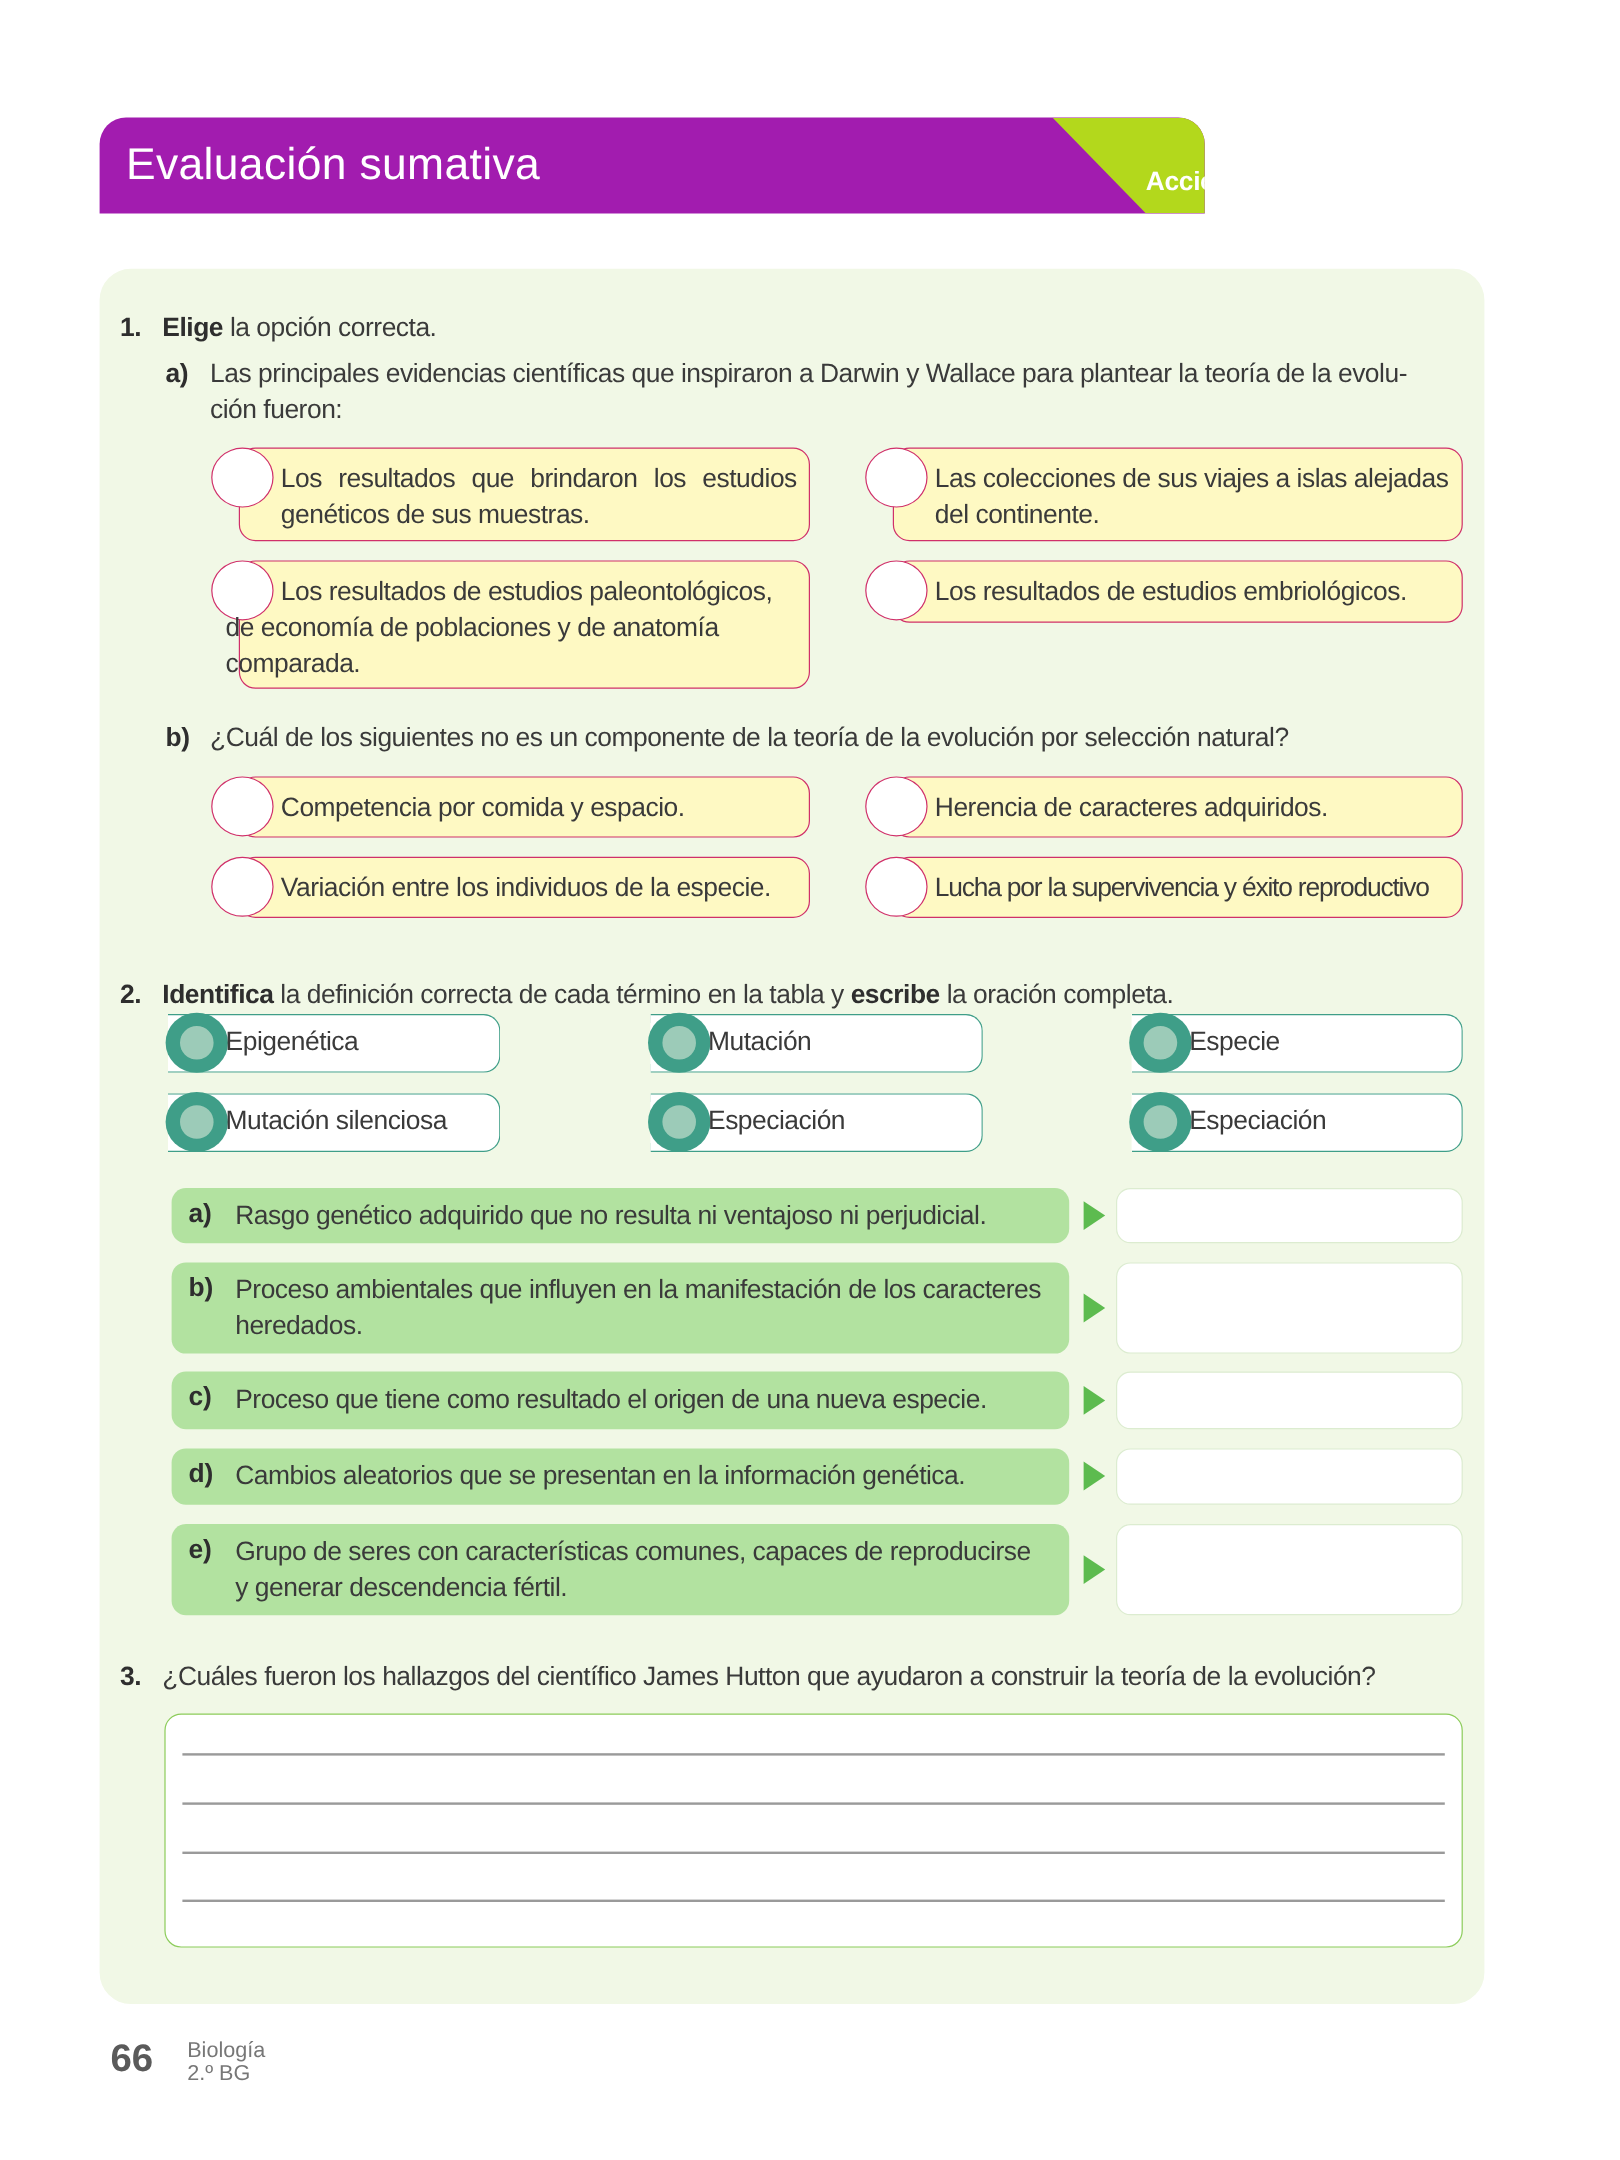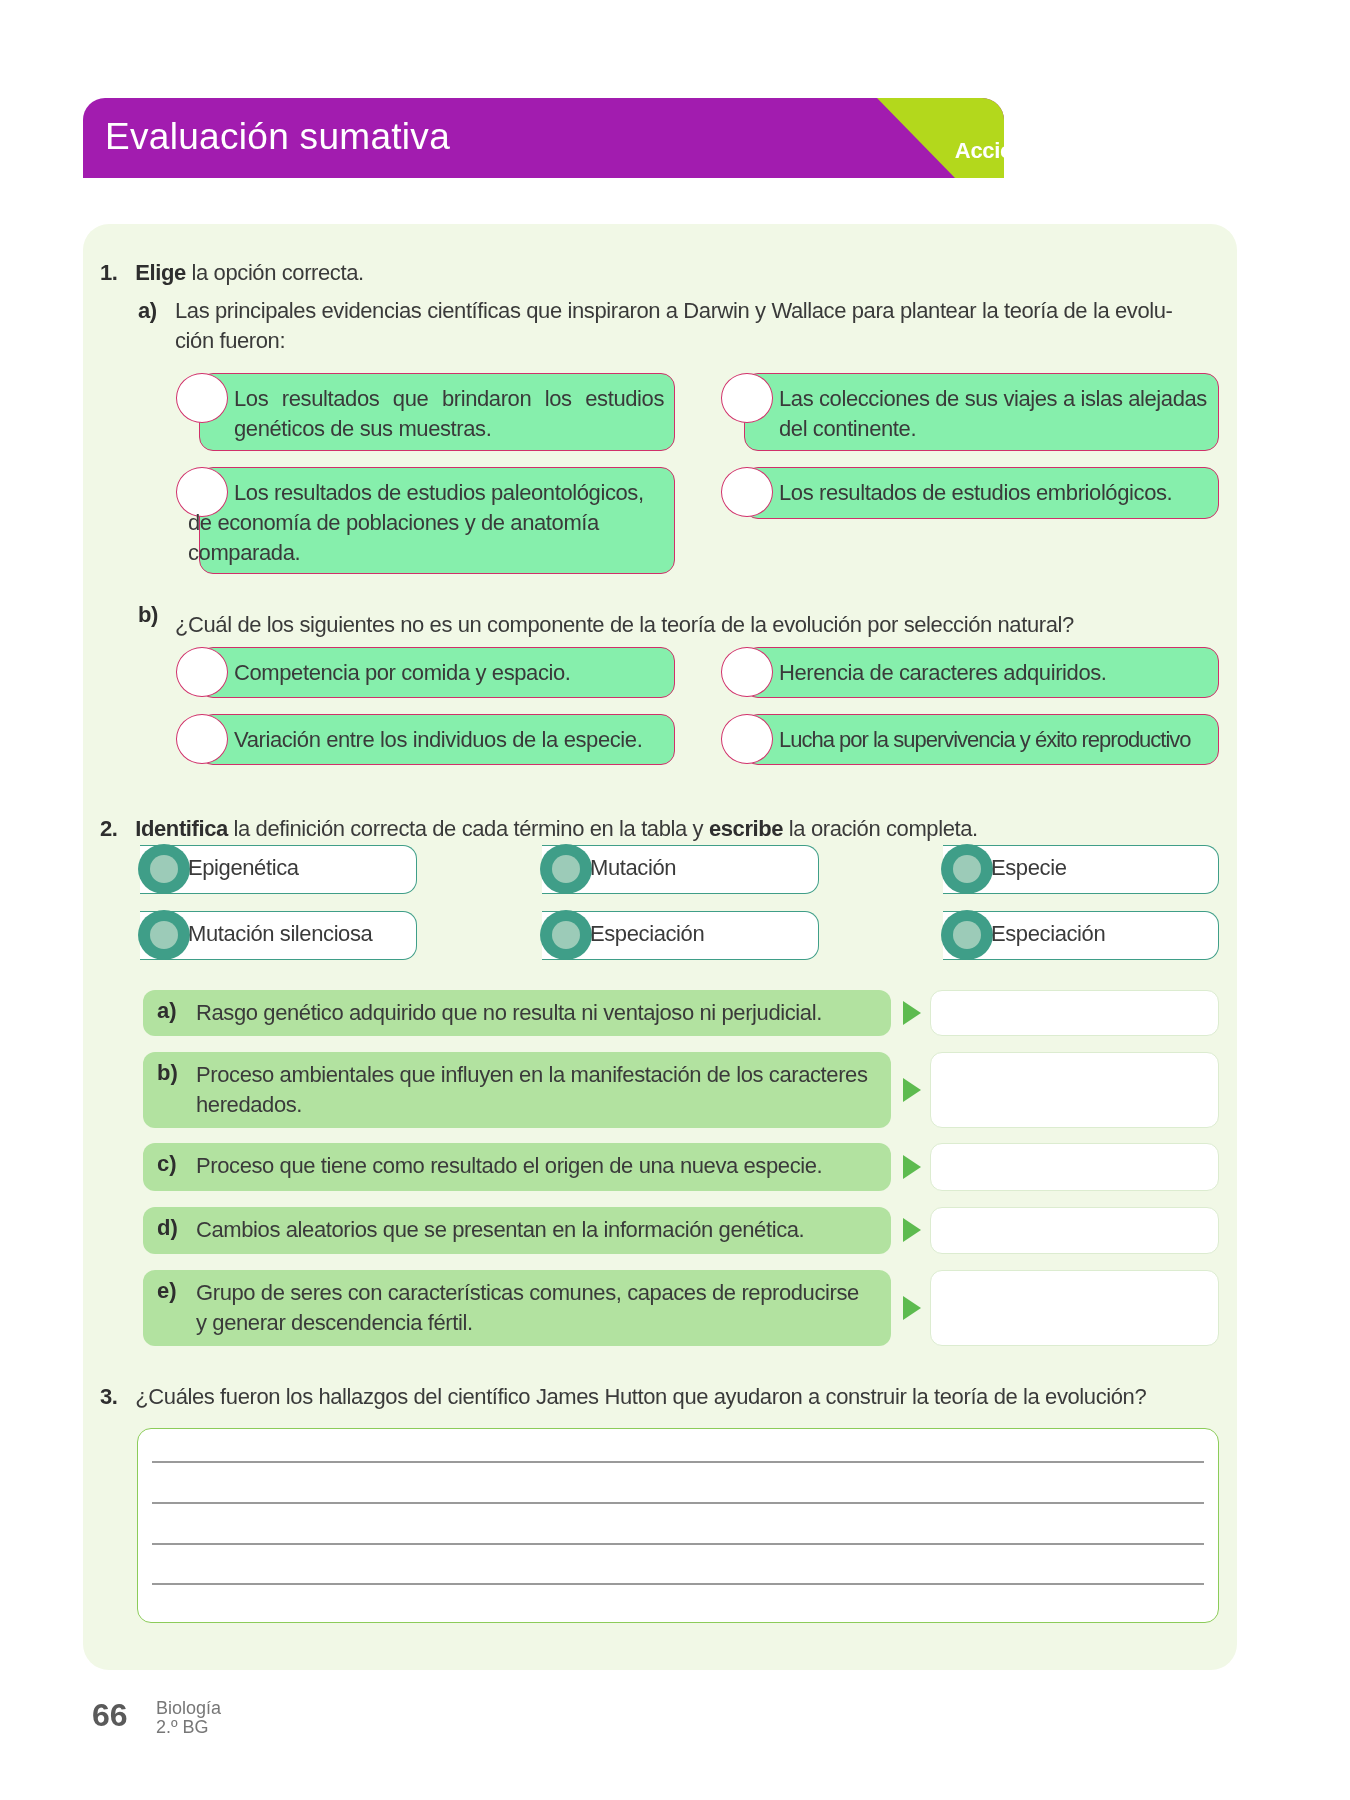--- a/index.html
+++ b/index.html
@@ -15,21 +15,21 @@
   .header-title{position:absolute;left:22px;top:18px;font-size:37px;color:#fff;letter-spacing:0.3px;}
   .dua{position:absolute;left:870px;top:12px;width:200px;text-align:center;color:#fff;font-weight:bold;}
   .dua .t1{font-size:26px;line-height:28px;}
   .dua .t2{font-size:22px;line-height:26px;letter-spacing:-0.3px;}
   
   .panel{left:83px;top:224px;width:1154px;height:1446px;background:#f1f8e6;border-radius:26px;}
   .txt{font-size:22px;letter-spacing:-0.4px;line-height:30px;color:#3a3a3a;}
   .num{font-weight:bold;color:#2e2e2e;}
   b{color:#2e2e2e;}
   
-  .opt{position:absolute;background:#86efac;border:1.6px solid #d0306a;border-radius:14px;box-sizing:border-box;}
+  .opt{position:absolute;background:#fef9c3;border:1.6px solid #d0306a;border-radius:14px;box-sizing:border-box;}
   .opt .circle{position:absolute;left:-24px;top:-1px;width:52px;height:50px;border:1.6px solid #d0306a;border-radius:50%;background:#fff;box-sizing:border-box;}
   .opt .otext{position:absolute;left:34px;right:10px;top:10px;font-size:22px;letter-spacing:-0.4px;line-height:30px;color:#3a3a3a;}
   .opt.tall .otext{left:-12px;text-indent:46px;}
   .opt.justify .otext{text-align:justify;}
   
   .term{position:absolute;height:49px;background:#fff;border:1.6px solid #3f9e88;border-left:none;border-radius:0 14px 14px 0;box-sizing:border-box;}
   .term .dot{position:absolute;left:-2px;top:-2px;width:52px;height:50px;border-radius:50%;background:#3f9e88;}
   .term .dot::after{content:"";position:absolute;left:12px;top:11px;width:28px;height:28px;border-radius:50%;background:#9ccbb8;}
   .term .tl{position:absolute;left:48px;top:9px;font-size:22px;letter-spacing:-0.4px;color:#3a3a3a;}
   
@@ -81,21 +81,21 @@
 <div class="opt tall" style="left:199px;top:467px;width:476px;height:107px;">
   <div class="circle"></div>
   <div class="otext">Los resultados de estudios paleontológicos, de economía de poblaciones y de anatomía comparada.</div>
 </div>
 <div class="opt" style="left:744px;top:467px;width:475px;height:52px;">
   <div class="circle"></div>
   <div class="otext">Los resultados de estudios embriológicos.</div>
 </div>
 
 <div class="abs txt num" style="left:138px;top:600px;">b)</div>
-<div class="abs txt" style="left:175px;top:600px;margin-top:10px;">¿Cuál de los siguientes no es un componente de la teoría de la evolución por selección natural?</div>
+<div class="abs txt" style="left:175px;top:600px;">¿Cuál de los siguientes no es un componente de la teoría de la evolución por selección natural?</div>
 
 <div class="opt" style="left:199px;top:647px;width:476px;height:51px;">
   <div class="circle"></div>
   <div class="otext">Competencia por comida y espacio.</div>
 </div>
 <div class="opt" style="left:744px;top:647px;width:475px;height:51px;">
   <div class="circle"></div>
   <div class="otext">Herencia de caracteres adquiridos.</div>
 </div>
 <div class="opt" style="left:199px;top:714px;width:476px;height:51px;">

